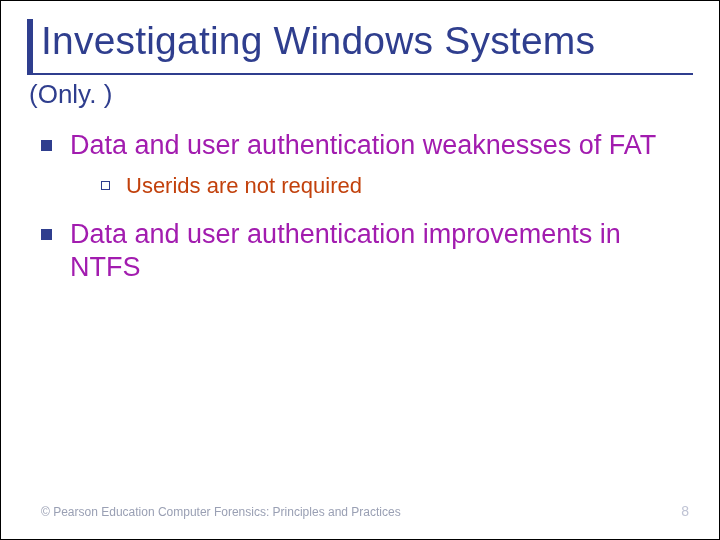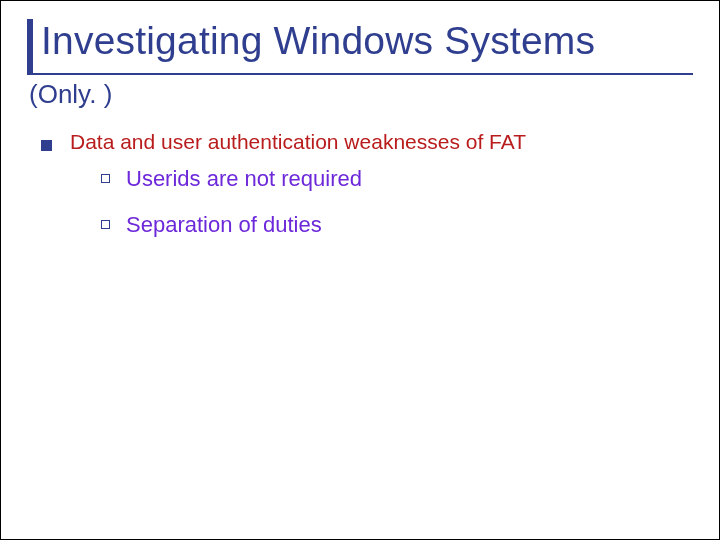--- a/index.html
+++ b/index.html
@@ -37,29 +37,29 @@
   }
   .body {
     position: absolute;
     top: 128px; left: 40px; right: 34px;
   }
   .l1 { display: flex; margin-bottom: 10px; }
   .bullet-sq {
     width: 11px; height: 11px; background: #2f3e8e;
     flex: 0 0 11px; margin-top: 11px; margin-right: 18px;
   }
-  .l1-text { font-size: 21px; color: #b91c1c; line-height: 1.22; }
+  .l1-text { font-size: 27px; color: #a21caf; line-height: 1.22; }
   .sub { margin-left: 60px; margin-top: 6px; margin-bottom: 18px; }
   .l2 { display: flex; margin-bottom: 4px; }
   .bullet-hollow {
     width: 9px; height: 9px; border: 1.5px solid #2f3e8e;
     flex: 0 0 9px; margin-top: 9px; margin-right: 16px;
     background: #fff;
   }
-  .l2-text { font-size: 22px; color: #6d28d9; line-height: 1.28; }
+  .l2-text { font-size: 22px; color: #c2410c; line-height: 1.28; }
   .footer {
     position: absolute;
     bottom: 20px; left: 40px; right: 30px;
     display: flex; justify-content: space-between;
     align-items: baseline;
   }
   .copyright { font-size: 12px; color: #9aa0b4; }
   .pagenum { font-size: 14px; color: #bfc3d4; }
 </style>
 </head>
@@ -77,22 +77,26 @@
       <div class="bullet-sq"></div>
       <div class="l1-text">Data and user authentication weaknesses of FAT</div>
     </div>
     <div class="sub">
       <div class="l2">
         <div class="bullet-hollow"></div>
         <div class="l2-text">Userids are not required</div>
       </div>
     </div>
 
+    <div class="l1">
+      <div class="bullet-sq"></div>
+      <div class="l1-text">Data and user authentication improvements in NTFS</div>
+    </div>
     <div class="sub">
-      <div class="l2">
-        <div class="bullet-hollow"></div>
-        <div class="l2-text">Separation of duties</div>
-      </div>
     </div>
 
   </div>
 
+  <div class="footer">
+    <div class="copyright">© Pearson Education  Computer Forensics: Principles and Practices</div>
+    <div class="pagenum">8</div>
+  </div>
 </div>
 
 </body></html>

